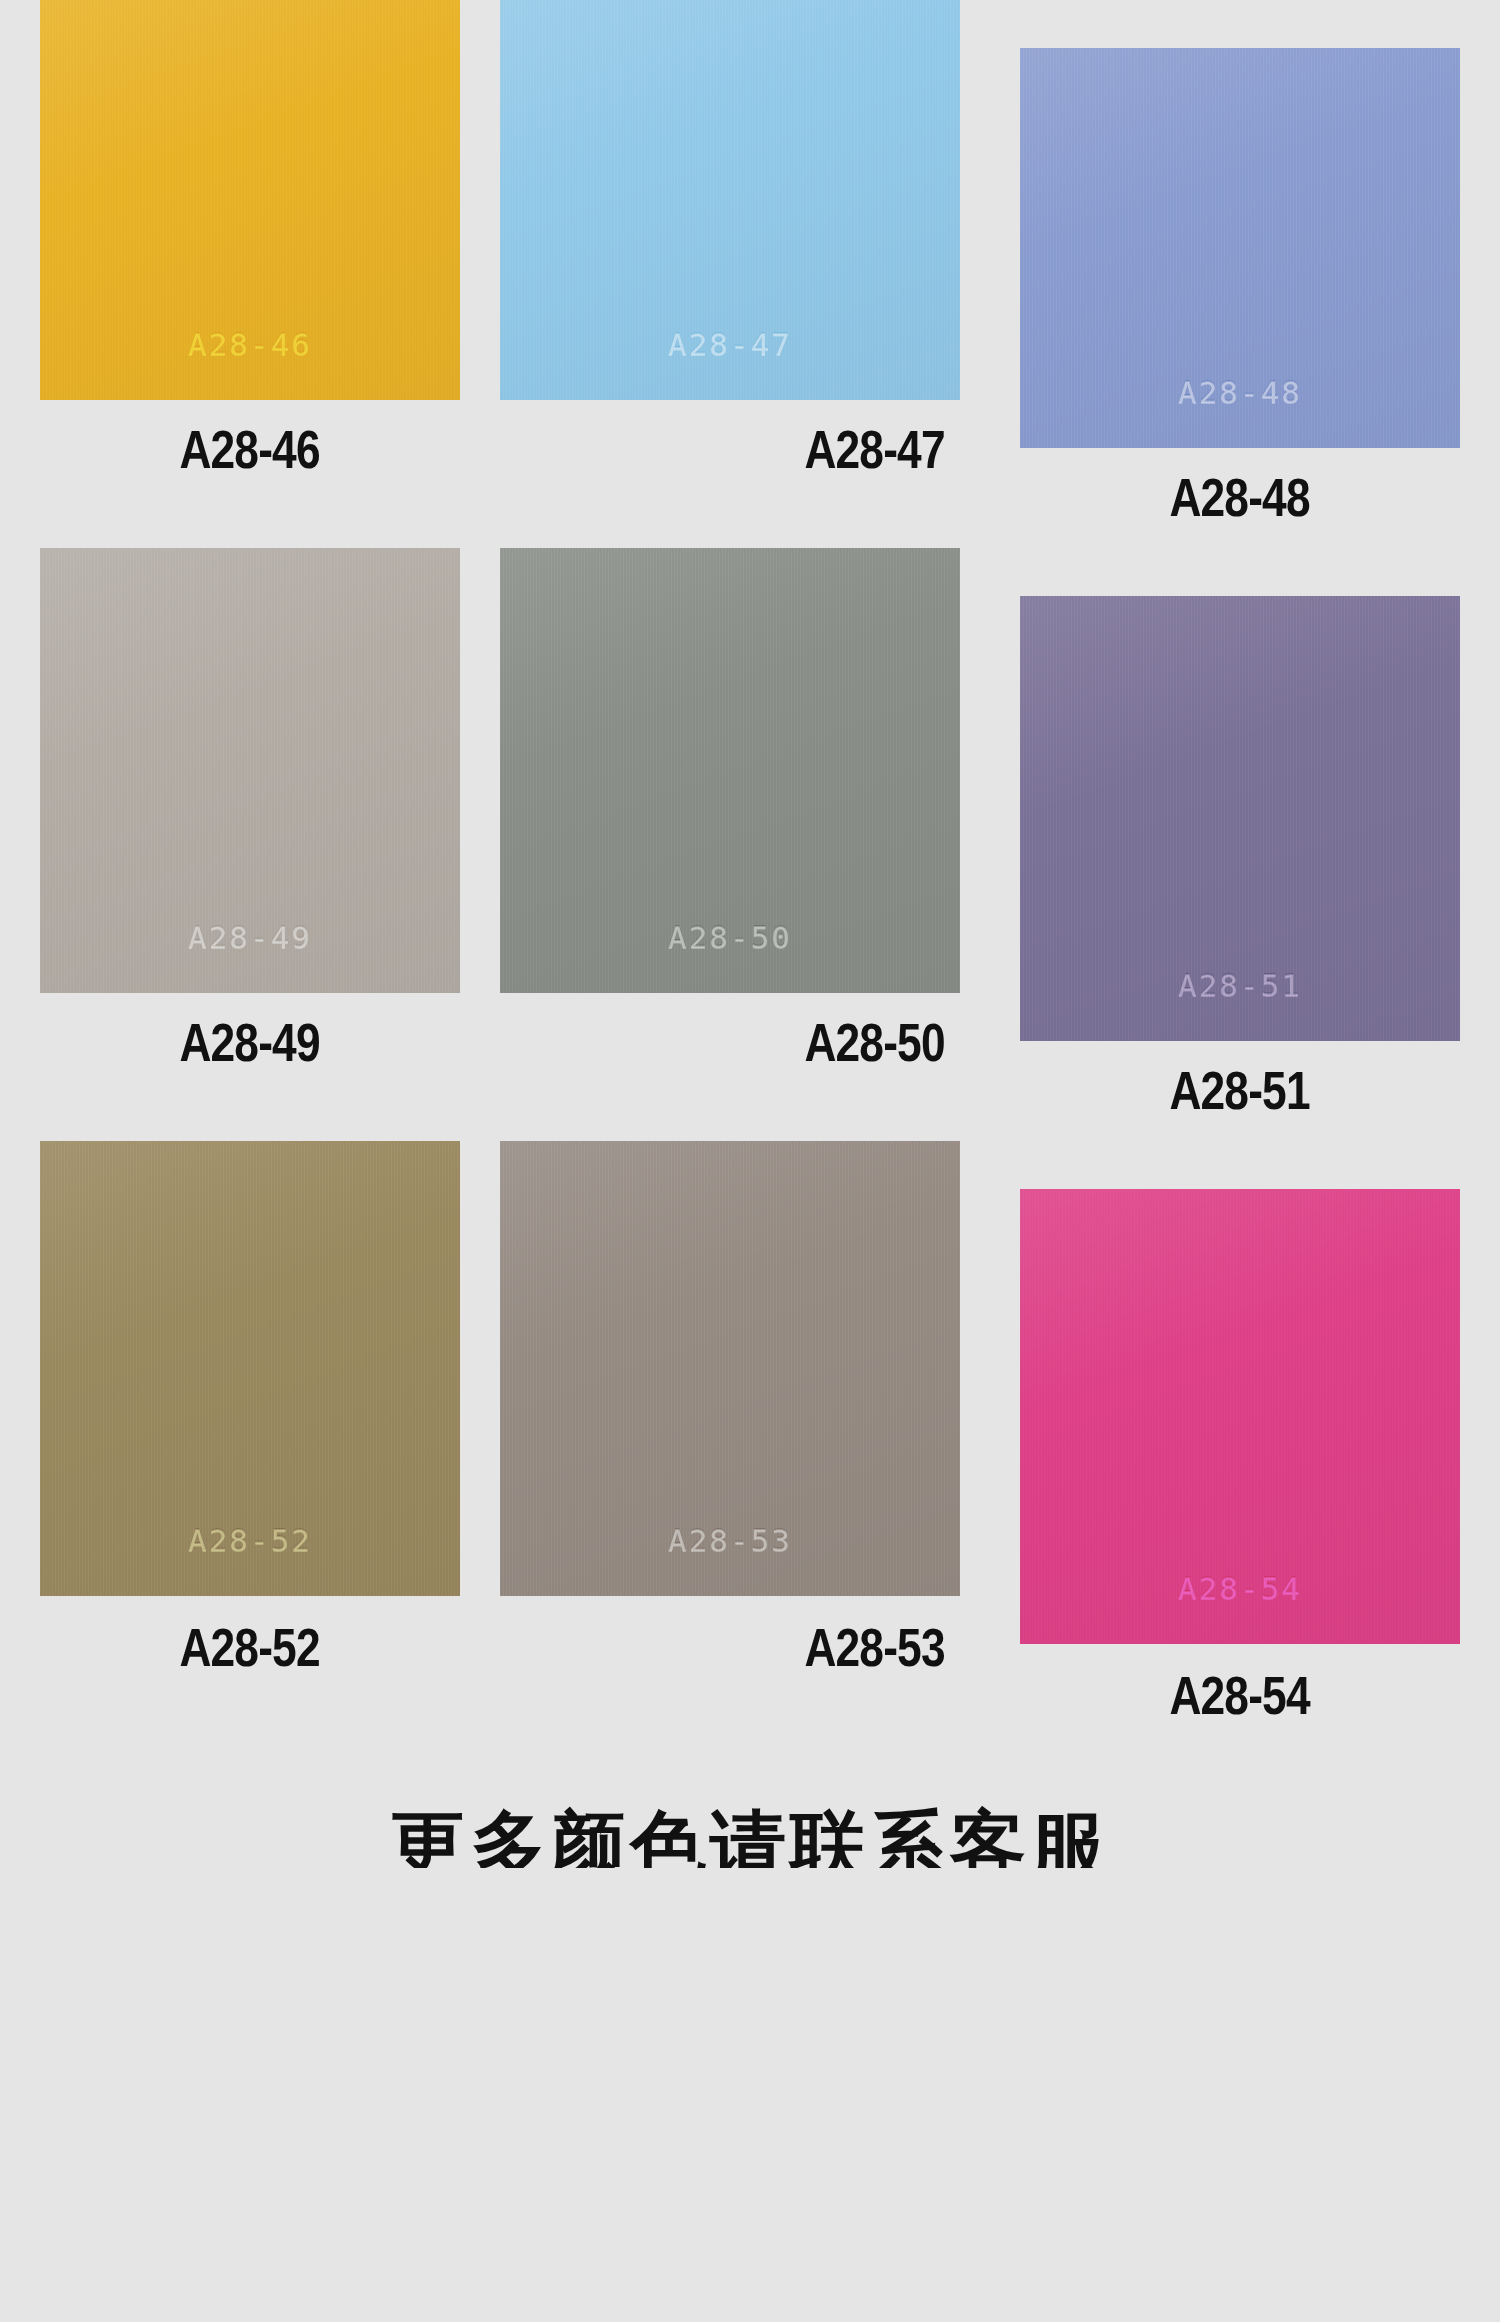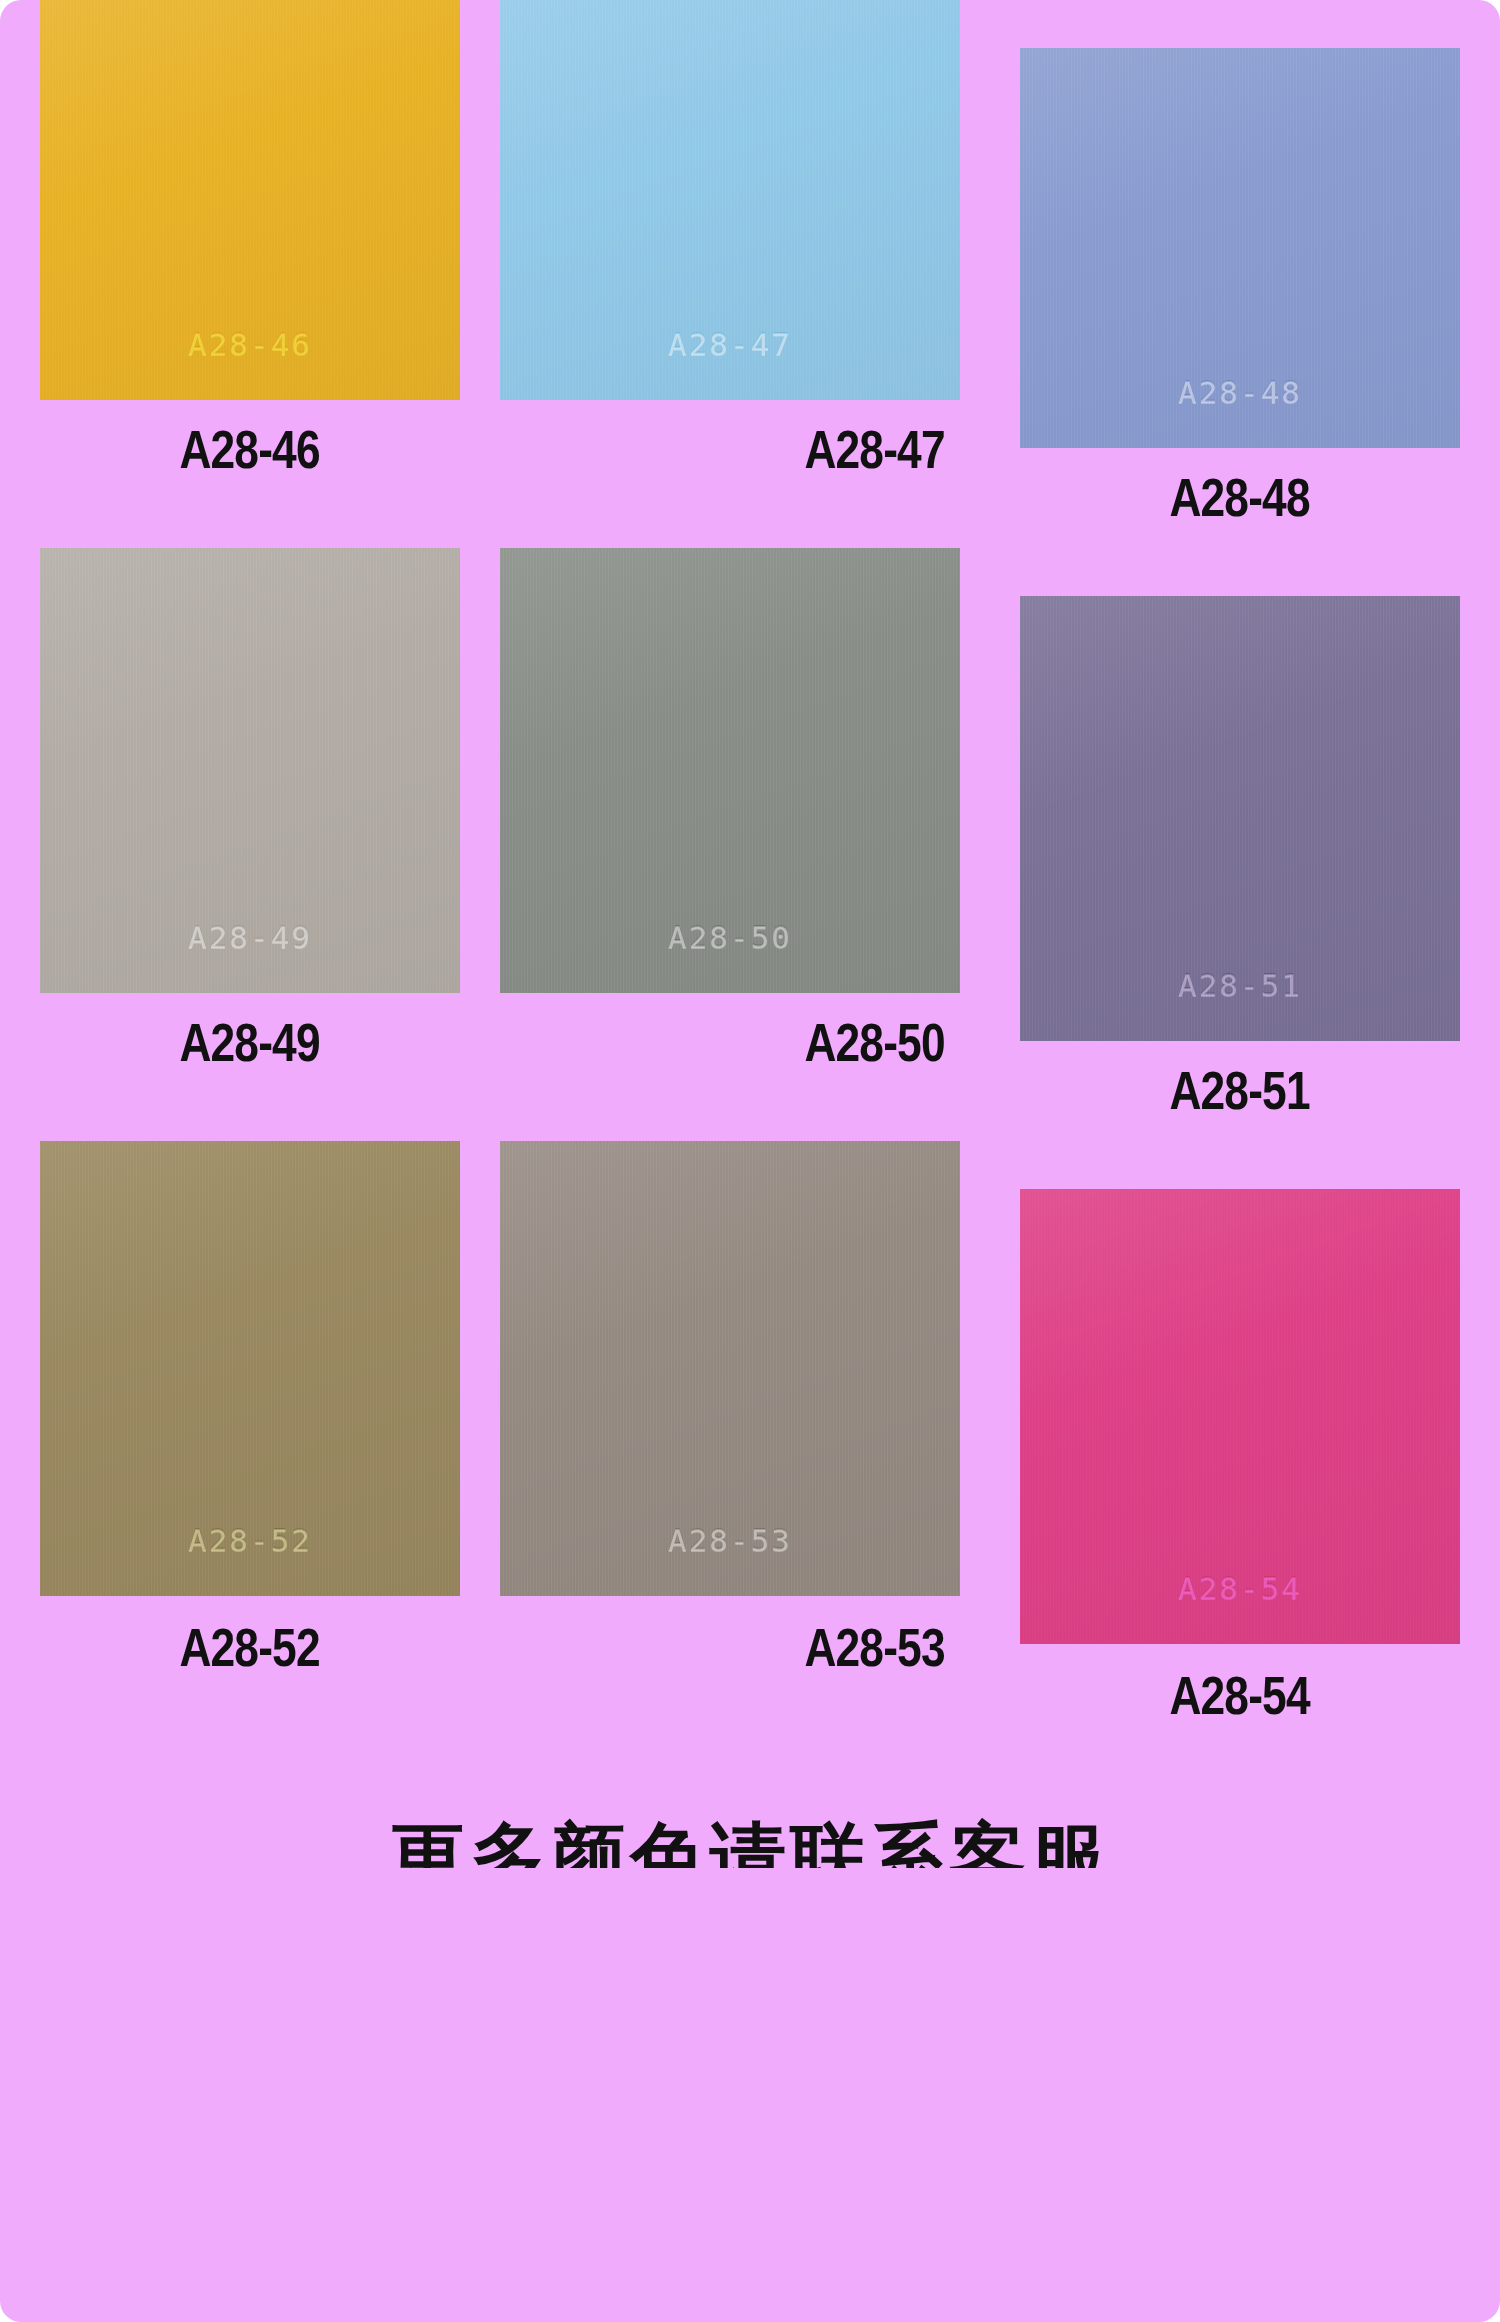--- a/index.html
+++ b/index.html
@@ -136,27 +136,27 @@
     font-family: "DejaVu Sans", sans-serif;
     font-weight: bold;
     font-size: 76px;
     line-height: 1;
     color: #111111;
     letter-spacing: 4px;
     white-space: nowrap;
     position: absolute;
     left: 0;
     right: 0;
-    top: 44px;
+    top: 32px;
   }
 </style>
 </head>
 <body>
 
-<div class="sheet" style="background-color: #f0abfc; border-radius: 21px;">
+<div class="sheet" style="background-color: #e5e5e5;">
 
   <div class="swatch-grid">
 
     <div class="swatch-row row-1">
 
       <div class="swatch-cell col-1">
         <div class="swatch-chip" style="background-color: rgb(232, 179, 40);">
           <span class="swatch-watermark">A28-46</span>
         </div>
         <div class="swatch-label">A28-46</div>

